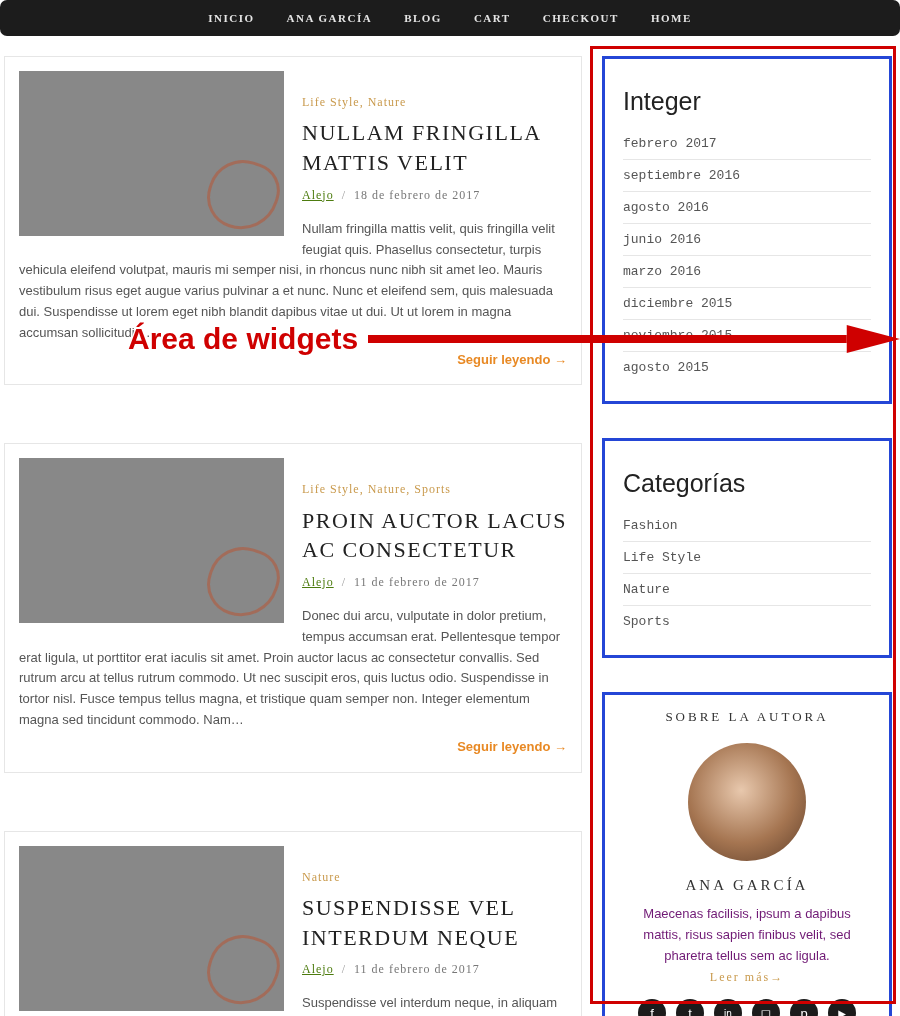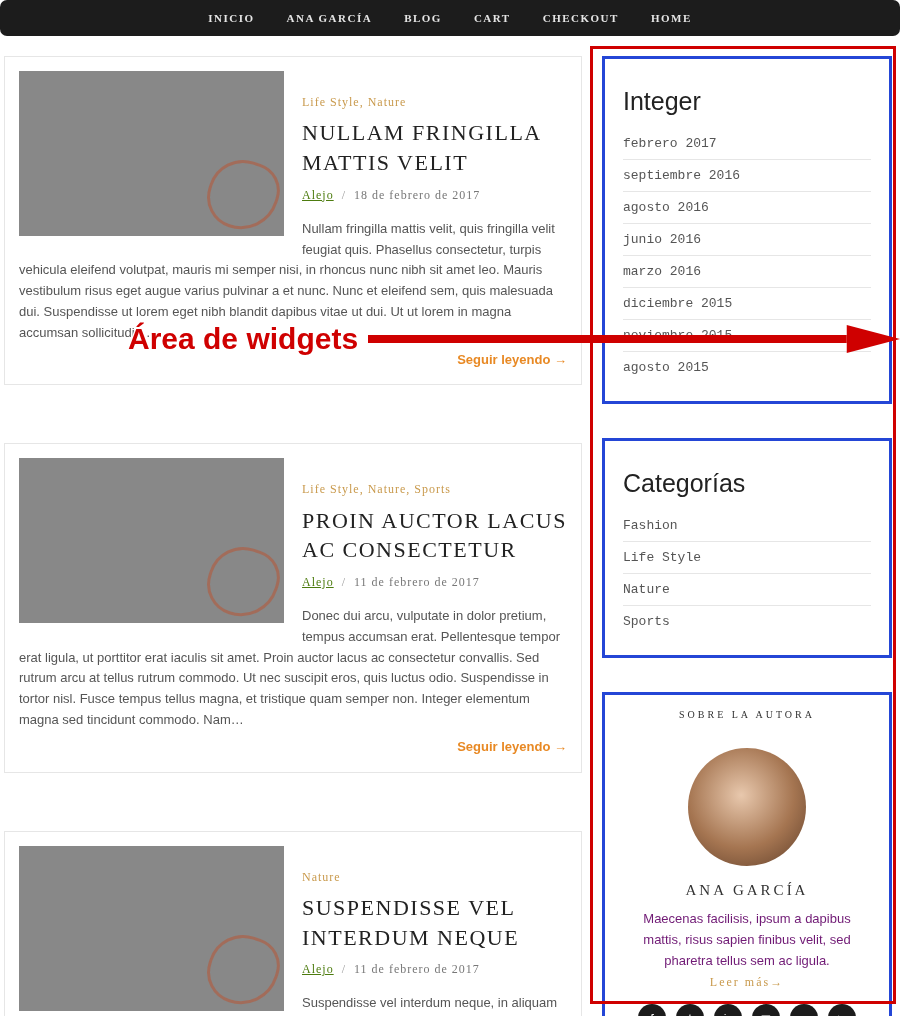--- a/index.html
+++ b/index.html
@@ -140,23 +140,23 @@
     font-size: 13px;
     color:#555;
     cursor:pointer;
   }
   .widget ul li:last-child { border-bottom:none; }
 
   .widget.author { text-align:center; padding-top:14px; }
   .widget.author .title {
     font-family: Georgia, serif;
     letter-spacing: 3px;
-    font-size: 10px;
+    font-size: 13px;
     color:#333;
-    margin-bottom: 28px;
+    margin-bottom: 18px;
   }
   .widget.author .avatar {
     width:118px; height:118px; border-radius:50%;
     margin:0 auto 16px auto;
     background: radial-gradient(circle at 45% 40%, #e8c8ad 0%, #a57551 55%, #5c3c28 100%);
   }
   .widget.author h4 {
     font-family: Georgia, serif;
     letter-spacing: 3px;
     font-size:15px;

